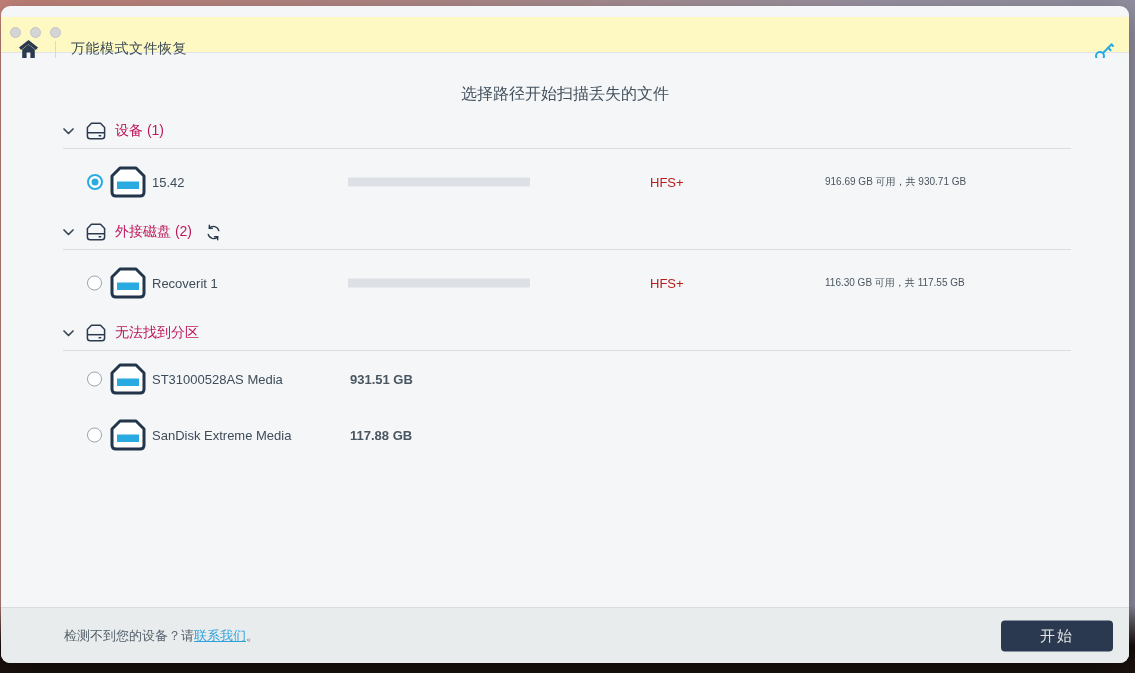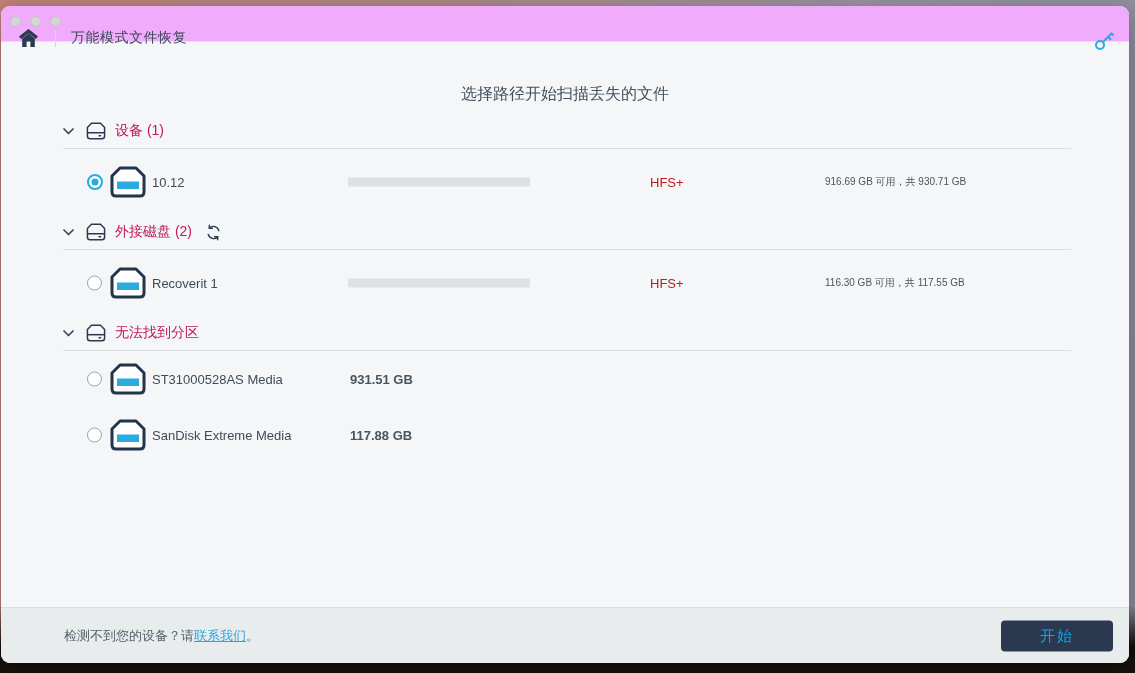--- a/index.html
+++ b/index.html
@@ -11,22 +11,22 @@
       linear-gradient(100deg, #c28279 0%, #b08a88 35%, #9b95a4 70%, #8f8da0 100%);
     position:relative;
   }
   .window {
     position:absolute; left:1px; top:6px; width:1128px; height:657px;
     border-radius:9px; background:#f4f6f8; overflow:hidden;
     box-shadow:0 8px 30px rgba(0,0,0,.35);
   }
   
   .header {
-    position:absolute; top:0; left:0; right:0; height:36px;
-    background:#f0abfc; border-bottom:1px solid #e2e5e8;
+    position:absolute; top:11px; left:0; right:0; height:36px;
+    background:#fef9c3; border-bottom:1px solid #e2e5e8;
   }
   .traffic { position:absolute; top:10px; left:9px; display:flex; gap:9px; }
   .traffic .dot { width:11px; height:11px; border-radius:50%; background:#d5d5d6; border:1px solid #c3c3c5; }
   .nav { position:absolute; left:17px; top:22px; display:flex; align-items:center; }
   .nav .sep { width:1px; height:17px; background:#d5d9dc; margin:0 15px 0 16px; }
   .app-title { font-size:14px; color:#3b4a57; letter-spacing:.5px; }
   .key-btn { position:absolute; right:14px; top:24px; width:22px; height:22px; cursor:pointer; }
   
   .content { position:absolute; top:52px; bottom:44px; left:0; right:0; background:#f4f6f8; }
   .heading { text-align:center; margin-top:26px; font-size:16px; color:#44525e; }
@@ -57,21 +57,21 @@
   
   .footer {
     position:absolute; left:0; right:0; bottom:0; height:56px;
     background:#e9eced; border-top:1px solid #d9dcde;
   }
   .hint { position:absolute; left:63px; top:50%; transform:translateY(-50%);
           font-size:13px; color:#56626c; }
   .hint a { color:#2ea3dc; text-decoration:underline; cursor:pointer; }
   .start-btn {
     position:absolute; right:16px; top:50%; transform:translateY(-50%);
-    width:112px; height:31px; background:#2b3950; color:#0ea5e9; border:none;
+    width:112px; height:31px; background:#2b3950; color:#e5e5e5; border:none;
     border-radius:4px; font-size:15px; font-family:inherit; cursor:pointer;
     letter-spacing:2px;
   }
 </style>
 </head>
 <body>
 
 <div class="window">
 
   <div class="header">
@@ -115,21 +115,21 @@
         <span class="sec-label">设备 (1)</span>
       </div>
       <div class="divider"></div>
 
       <div class="row">
         <span class="radio selected"></span>
         <svg class="drive-icon" viewBox="0 0 38 32">
           <path d="M11 2 H27 L35 10 V26 Q35 30 31 30 H7 Q3 30 3 26 V10 Z" fill="#ffffff" stroke="#22354a" stroke-width="3" stroke-linejoin="round"></path>
           <rect x="8" y="15.5" width="22" height="7.5" fill="#29abe2"></rect>
         </svg>
-        <span class="dev-name">10.12</span>
+        <span class="dev-name">15.42</span>
         <span class="progress">
           <span class="fill" style="width: 2.2%;"></span>
         </span>
         <span class="fs-type">HFS+</span>
         <span class="capacity">916.69 GB 可用，共 930.71 GB</span>
       </div>
 
       <div class="section-header">
         <svg class="chevron" viewBox="0 0 11 7">
           <path d="M1 1 L5.5 5.5 L10 1" fill="none" stroke="#3b4a57" stroke-width="1.7" stroke-linecap="round" stroke-linejoin="round"></path>

